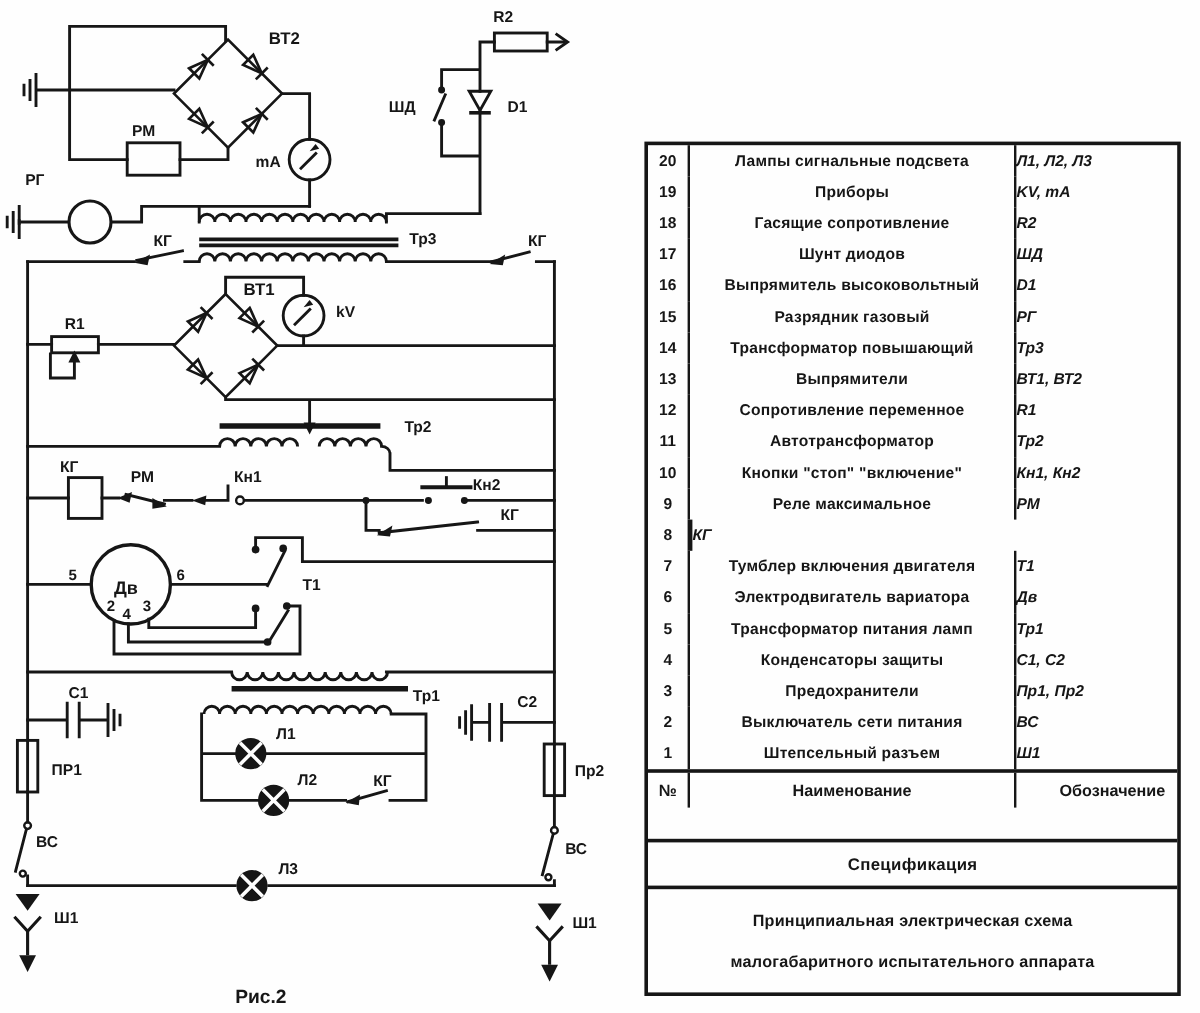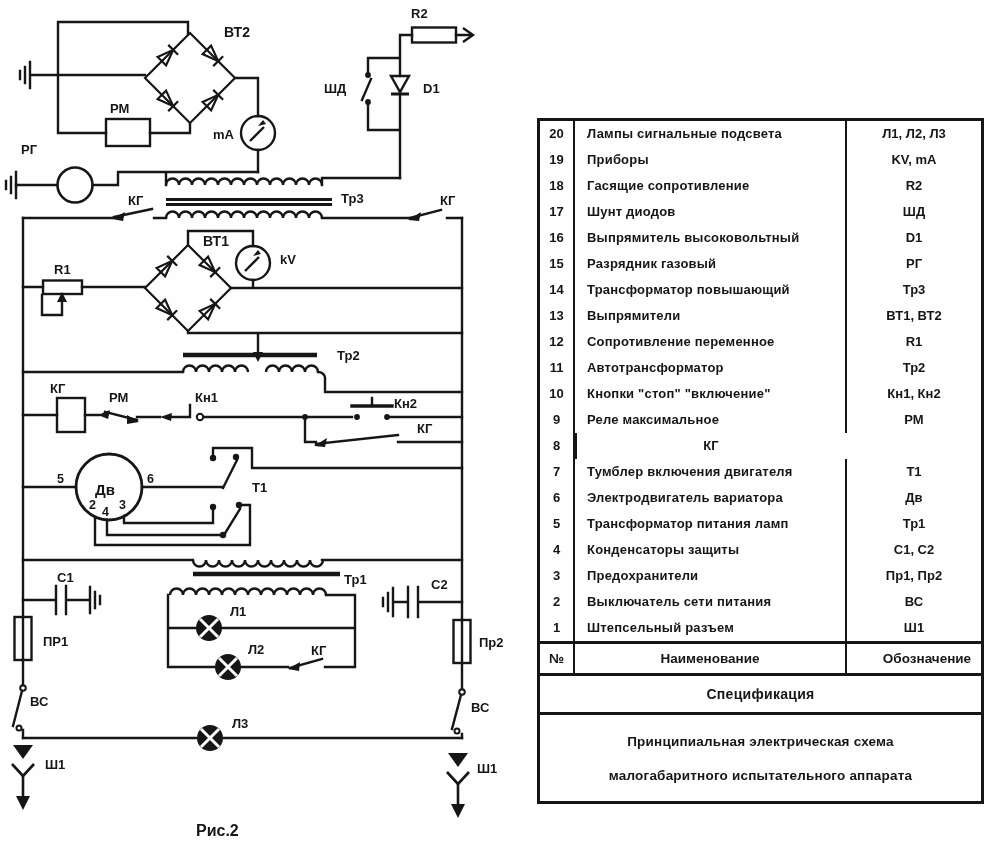--- a/index.html
+++ b/index.html
@@ -13,33 +13,33 @@
   .spec{
     position:absolute;left:537px;top:118px;width:447px;
     border:3px solid #161616;background:#fefefe;box-sizing:border-box;
   }
   .spec-rows{}
   .spec-row{
     height:26px;display:grid;grid-template-columns:35px 1fr 136px;align-items:center;
   }
   .spec-row .cell{font-size:13px;font-weight:bold;line-height:26px;height:26px;box-sizing:border-box;}
   .cell.num{text-align:center;border-right:2.5px solid #161616;}
-  .cell.name{padding-left:12px;letter-spacing:.2px;}
-  .cell.des{text-align:center;border-left:2.5px solid #161616;}
+  .cell.name{letter-spacing:.2px;text-align:center;}
+  .cell.des{border-left:2.5px solid #161616;font-style:italic;}
   .spec-header{
     height:29px;display:grid;grid-template-columns:35px 1fr 136px;align-items:center;
     border-top:3px solid #161616;
   }
   .spec-header div{font-size:13.5px;font-weight:bold;text-align:center;line-height:29px;height:29px;box-sizing:border-box;}
   .spec-header .h-num{border-right:2.5px solid #161616;}
   .spec-header .h-des{border-left:2.5px solid #161616;padding-left:26px;}
   .spec-band{
     height:36px;border-top:3px solid #161616;
     display:flex;align-items:center;justify-content:center;
-    font-size:14px;font-weight:bold;letter-spacing:.3px;
+    font-size:14px;font-weight:bold;letter-spacing:.3px;margin-top:26px;
   }
   .spec-title{
     height:86px;border-top:3px solid #161616;
     display:flex;flex-direction:column;align-items:center;justify-content:center;gap:19px;
     font-size:13.5px;font-weight:bold;text-align:center;letter-spacing:.2px;
   }
 </style>
 </head>
 <body>
 

